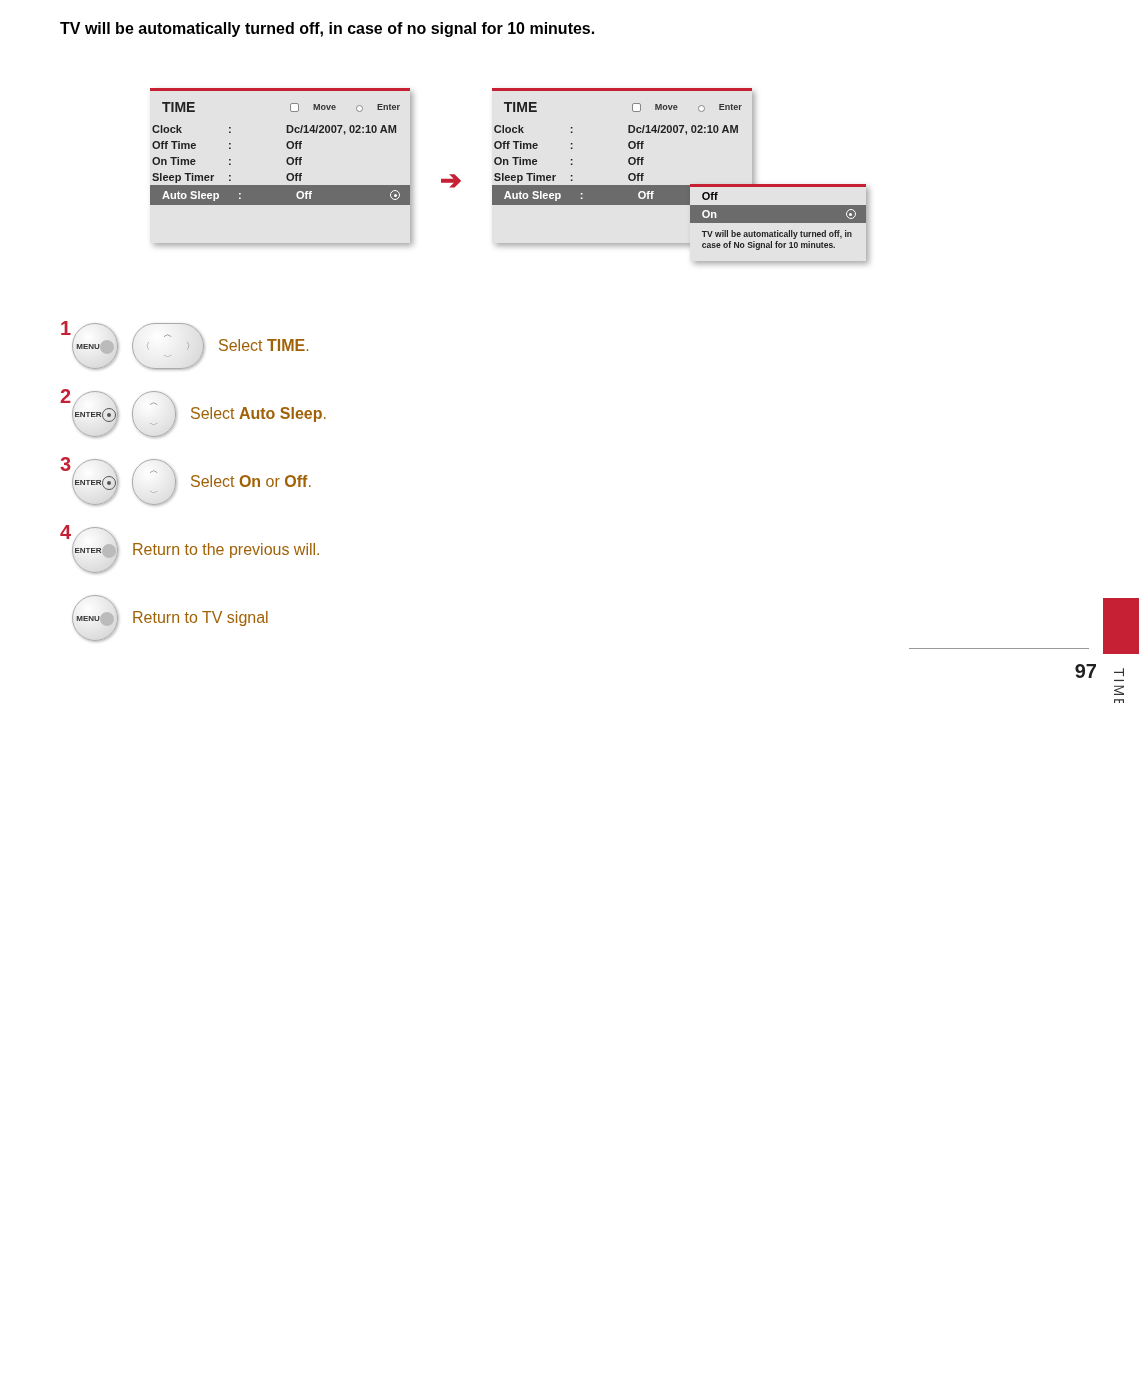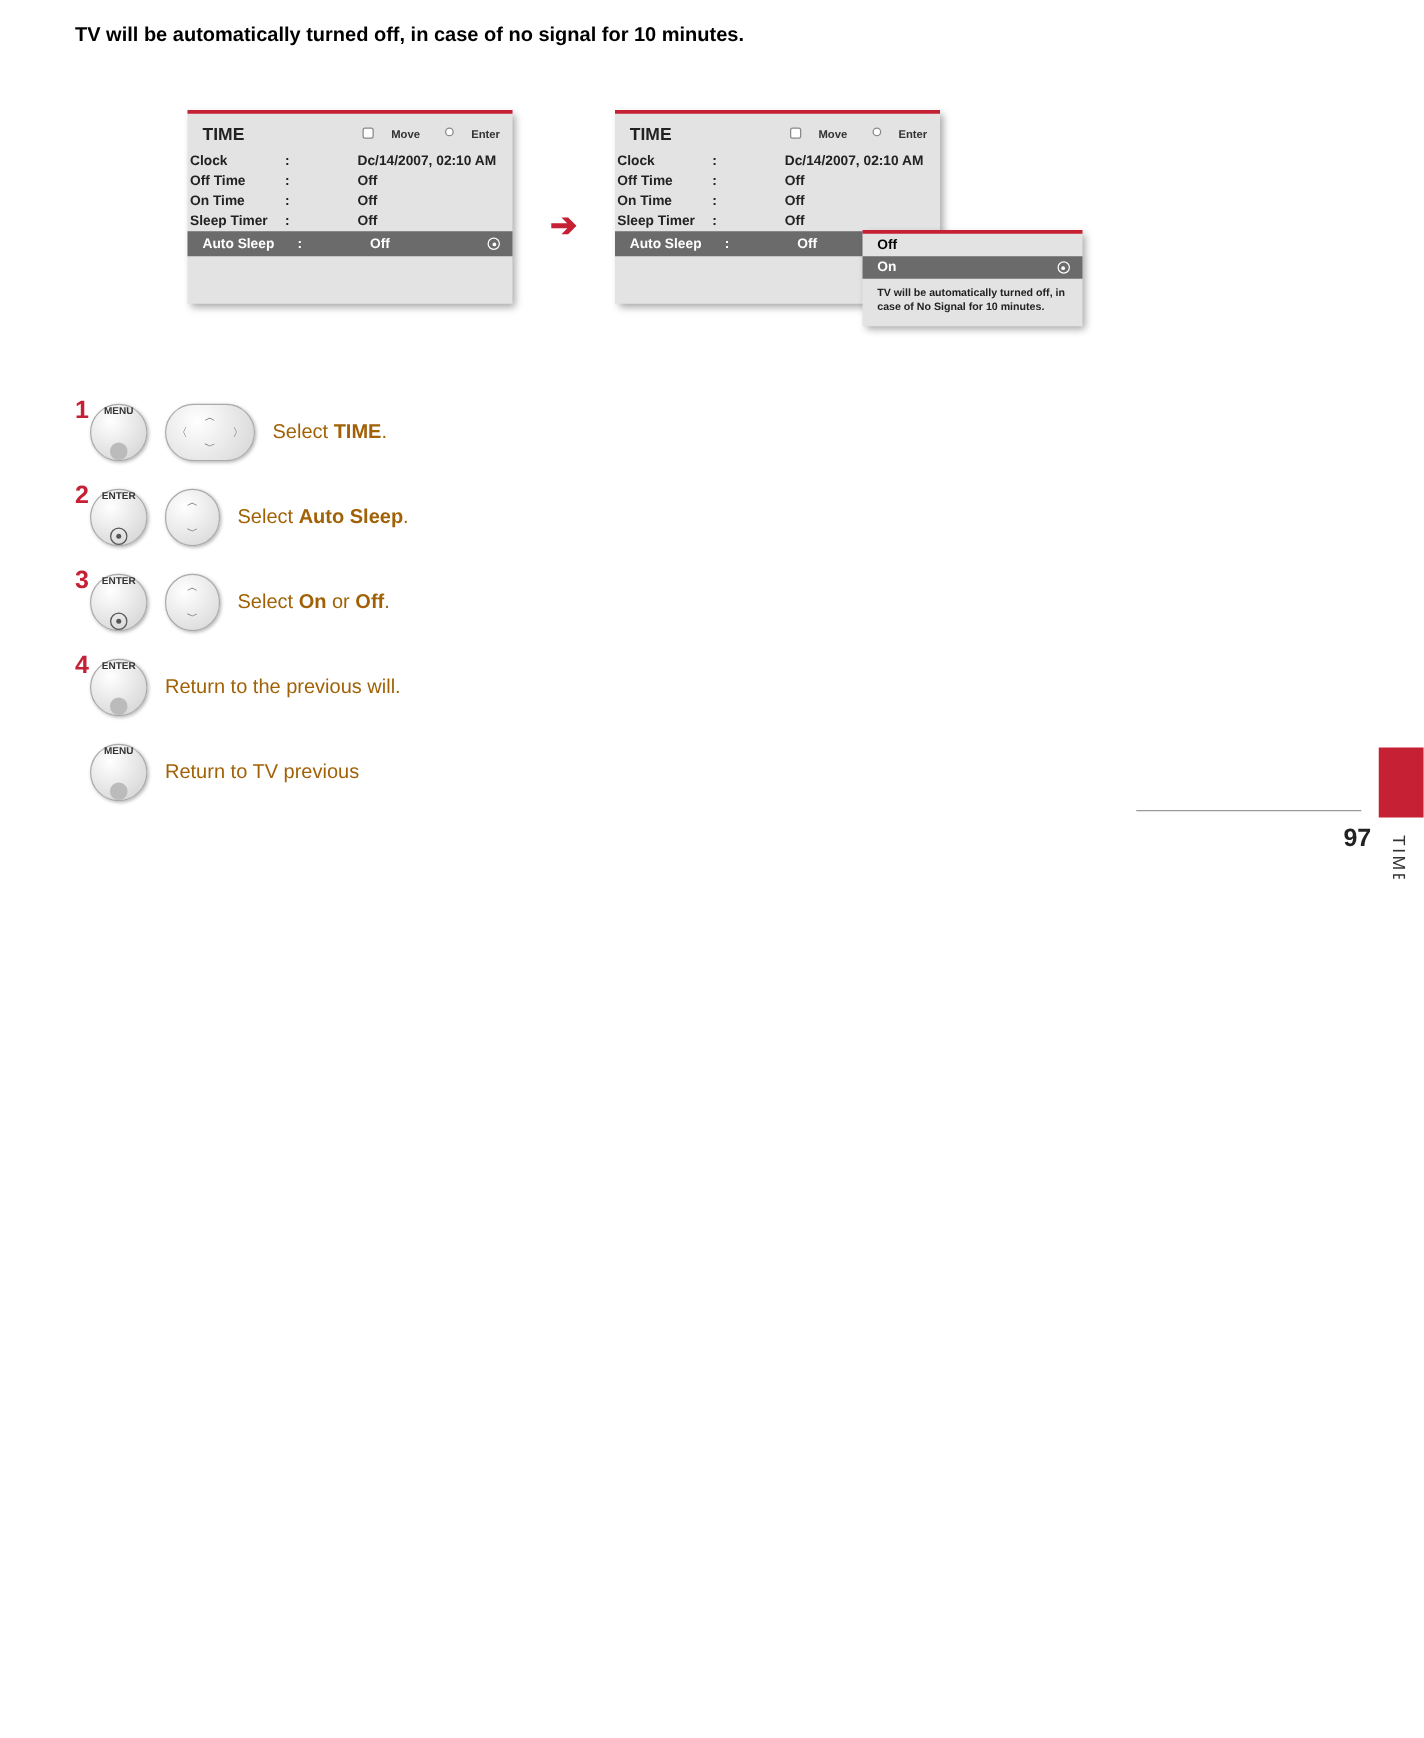--- a/index.html
+++ b/index.html
@@ -6,21 +6,21 @@
   body { font-family: Arial, Helvetica, sans-serif; background: #fff; width: 1139px; position: relative; }
   .page { padding: 20px 60px 40px 60px; position: relative; }
   .title { color: #c62035; font-size: 28px; font-weight: 500; letter-spacing: 0.5px; margin-bottom: 34px; }
   .subtitle { font-size: 16px; font-weight: 600; margin-bottom: 50px; }
 
   .panels-row { display: flex; align-items: flex-start; gap: 30px; padding-left: 90px; margin-bottom: 80px; }
   .panel-wrap { position: relative; }
   .panel { width: 260px; border-top: 3px solid #c62035; background: #e3e3e3; box-shadow: 3px 3px 6px rgba(0,0,0,0.35); padding: 0 0 38px 0; font-size: 11px; }
   .panel-header { display: flex; align-items: center; padding: 8px 10px 6px 12px; }
   .panel-title { font-weight: 700; font-size: 14px; color: #222; flex: 1; }
-  .hdr-hint { font-size: 9px; font-weight: 700; display: flex; align-items: flex-start; gap: 14px; color: #333; }
+  .hdr-hint { font-size: 9px; font-weight: 700; display: flex; align-items: flex-end; gap: 14px; color: #333; }
   .hdr-hint .dpad { width: 9px; height: 9px; border: 1px solid #888; border-radius: 2px; background: #fff; display:inline-block; }
   .hdr-hint .dot { width: 7px; height: 7px; border: 1px solid #888; border-radius: 50%; background: #fff; display:inline-block; margin-left:6px; }
 
   .prow { display: flex; align-items: center; padding: 2px 2px; font-weight: 700; font-size: 11px; color: #222; }
   .plabel { width: 76px; }
   .pcolon { width: 10px; }
   .pval { flex:1;margin-left:48px; }
   .prow.selected { background: #6b6b6b; color: #fff; margin: 0; padding: 4px 12px; position: relative; }
   .prow.selected .target { position:absolute; right:10px; width:10px; height:10px; border:1.5px solid #fff; border-radius:50%; display:flex; align-items:center; justify-content:center; }
   .prow.selected .target::after { content:""; width:3px; height:3px; background:#fff; border-radius:50%; }
@@ -31,21 +31,21 @@
   .popup .optrow { padding:3px 12px; font-weight:700; }
   .popup .optrow.sel { background:#6b6b6b; color:#fff; position:relative; }
   .popup .optrow.sel .target { position:absolute; right:10px; top:4px; width:10px; height:10px; border:1.5px solid #fff; border-radius:50%; display:flex; align-items:center; justify-content:center; }
   .popup .optrow.sel .target::after { content:""; width:3px; height:3px; background:#fff; border-radius:50%; }
   .popup .popmsg { padding:6px 12px 10px 12px; font-size:8.5px; font-weight:700; line-height:1.3; color:#222; }
 
   .steps { padding-left: 4px; }
   .step { display:flex; align-items:center; gap:14px; margin-bottom:22px; position:relative; padding-left:8px; }
   .step-num { position:absolute; left:-4px; top:-6px; color:#c62035; font-size:20px; font-weight:700; z-index:3; }
 
-  .btn-round { width:46px; height:46px; border-radius:50%; background: radial-gradient(circle at 35% 30%, #fff, #cfcfcf); border:1px solid #aaa; display:flex; flex-direction:column; align-items:center; justify-content:space-between; font-size:8px; font-weight:700; color:#333; box-shadow: 1px 1px 3px rgba(0,0,0,0.3); flex-shrink:0; }
+  .btn-round { width:46px; height:46px; border-radius:50%; background: radial-gradient(circle at 35% 30%, #fff, #cfcfcf); border:1px solid #aaa; display:flex; flex-direction:row; align-items:center; justify-content:center; font-size:8px; font-weight:700; color:#333; box-shadow: 1px 1px 3px rgba(0,0,0,0.3); flex-shrink:0; }
   .btn-round .inner-dot { width:14px; height:14px; border-radius:50%; background:#bbb; margin-top:2px; }
   .btn-round .enter-ring { width:14px; height:14px; border-radius:50%; border:1.5px solid #555; display:flex; align-items:center; justify-content:center; margin-top:1px; }
   .btn-round .enter-ring::after { content:""; width:4px; height:4px; background:#555; border-radius:50%; }
 
   .dpad-oval { width:72px; height:46px; border-radius:23px; background: radial-gradient(circle at 35% 30%, #fff, #d5d5d5); border:1px solid #aaa; display:flex; align-items:center; justify-content:center; position:relative; box-shadow: 1px 1px 3px rgba(0,0,0,0.3); flex-shrink:0; }
   .dpad-oval .chev { position:absolute; font-size:9px; color:#666; }
   .dpad-oval .up { top:4px; }
   .dpad-oval .down { bottom:4px; }
   .dpad-oval .left { left:8px; }
   .dpad-oval .right { right:8px; }
@@ -207,21 +207,21 @@
           <span class="inner-dot"></span>
         </div>
       <div class="step-text"><span>Return to the previous will.</span></div>
     </div>
 
     <div class="step">
       <div class="btn-round">
           <span>MENU</span>
           <span class="inner-dot"></span>
         </div>
-      <div class="step-text"><span>Return to TV previous</span></div>
+      <div class="step-text"><span>Return to TV signal</span></div>
     </div>
   </div>
 
   <div class="side-tab">
     <div class="red"></div>
     <div class="label">TIME SETTING</div>
   </div>
 
   <div class="footer-line"></div>
   <div class="page-num">97</div>

